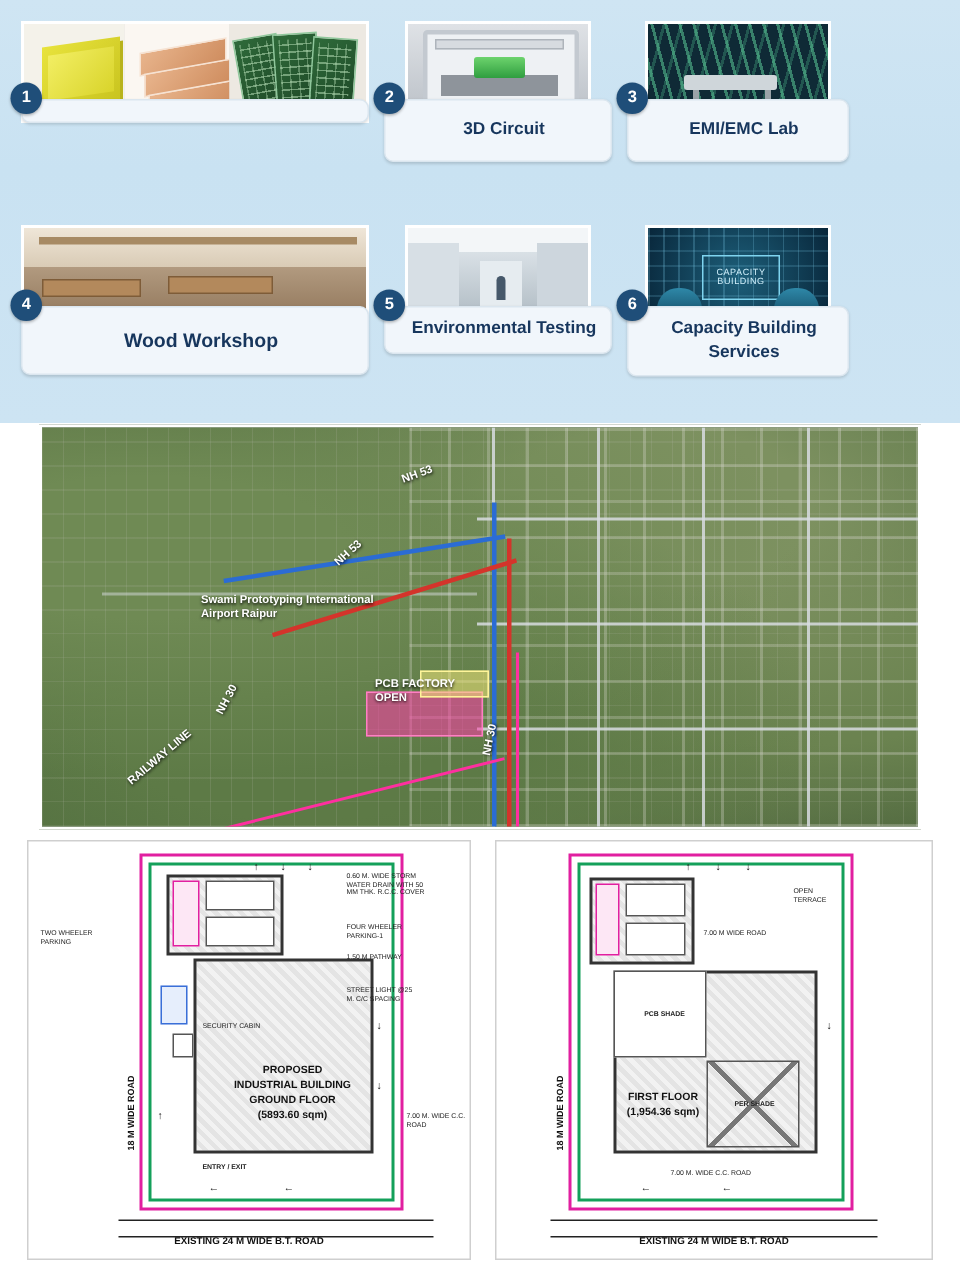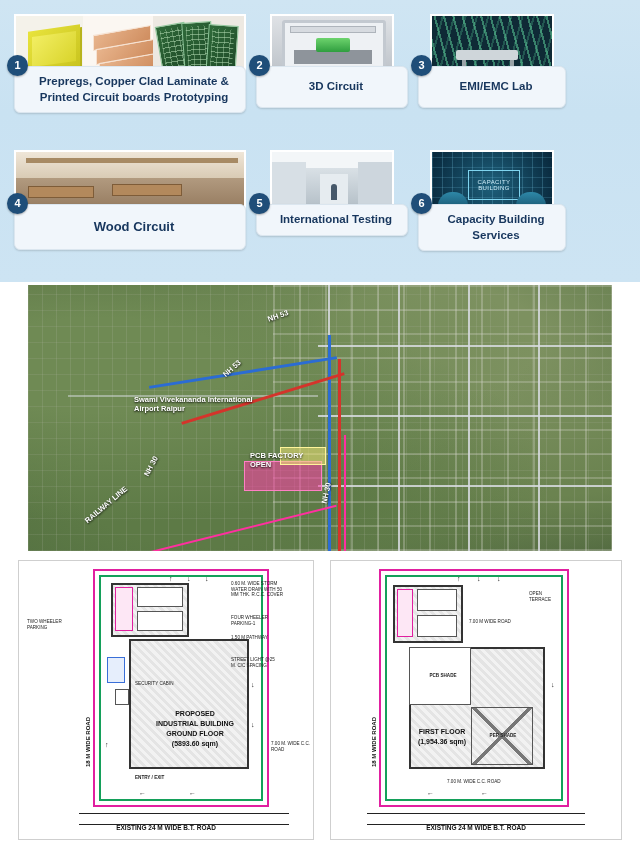--- a/index.html
+++ b/index.html
@@ -259,21 +259,20 @@
             </div>
             <div class="ph-c">
               <div class="pcb-green pg1"></div>
                 <div class="pcb-green pg2"></div>
                 <div class="pcb-green pg3"></div>
             </div>
           </div>
         </div>
         <div class="fac-label">
           <span class="fac-num">1</span>
-          <span>Prepregs, Copper Clad Laminate &amp; Printed Circuit boards Prototyping</span>
         </div>
       </div>
 
       <div class="fac-card c2">
         <div class="fac-photo">
           <div class="ph-3d">
             <div class="pr-frame"></div>
             <div class="pr-arm"></div>
             <div class="pr-bed"></div>
             <div class="pr-obj"></div>
@@ -308,37 +307,37 @@
             <div class="w-wall"></div>
             <div class="w-shelf"></div>
             <div class="w-bench wb1"></div>
             <div class="w-bench wb2"></div>
             <div class="w-bench wb3"></div>
             <div class="w-floor"></div>
           </div>
         </div>
         <div class="fac-label">
           <span class="fac-num">4</span>
-          <span>Wood Circuit</span>
+          <span>Wood Workshop</span>
         </div>
       </div>
 
       <div class="fac-card c5">
         <div class="fac-photo">
           <div class="ph-env">
             <div class="env-ceiling"></div>
             <div class="env-wallL"></div>
             <div class="env-wallR"></div>
             <div class="env-end"></div>
             <div class="env-person"></div>
           </div>
         </div>
         <div class="fac-label">
           <span class="fac-num">5</span>
-          <span>International Testing</span>
+          <span>Environmental Testing</span>
         </div>
       </div>
 
       <div class="fac-card c6">
         <div class="fac-photo">
           <div class="ph-cap">
             <div class="cap-grid"></div>
             <div class="cap-badge">CAPACITY<br>BUILDING</div>
             <div class="cap-hand cap-hl"></div>
             <div class="cap-hand cap-hr"></div>
@@ -369,21 +368,21 @@
     <div class="rd-blue" style="left:120px; top:86px; width:190px; height:3px; transform:rotate(-9deg);"></div>
     <div class="rd-blue" style="left:300px; top:50px; width:3px; height:220px;"></div>
     <div class="rd-red" style="left:150px; top:112px; width:170px; height:3px; transform:rotate(-17deg);"></div>
     <div class="rd-red" style="left:310px; top:74px; width:3px; height:196px;"></div>
     <div class="rd-pink" style="left:62px; top:250px; width:250px; height:2px; transform:rotate(-14deg);"></div>
     <div class="rd-pink" style="left:316px; top:150px; width:2px; height:120px;"></div>
 
     <div class="map-site"></div>
     <div class="map-site2"></div>
 
-    <div class="map-label" style="left:106px; top:110px; width:120px;">Swami Vivekananda International Airport Raipur</div>
+    <div class="map-label" style="left:106px; top:110px; width:120px;">Swami Prototyping International Airport Raipur</div>
     <div class="map-label rot" style="left:240px; top:30px; transform:rotate(-20deg);">NH 53</div>
     <div class="map-label rot" style="left:196px; top:86px; transform:rotate(-42deg);">NH 53</div>
     <div class="map-label rot" style="left:118px; top:186px; transform:rotate(-62deg);">NH 30</div>
     <div class="map-label rot" style="left:296px; top:214px; transform:rotate(-78deg);">NH 30</div>
     <div class="map-label rot" style="left:58px; top:232px; transform:rotate(-40deg);">RAILWAY LINE</div>
     <div class="map-label" style="left:222px; top:166px; width:64px;">PCB FACTORY OPEN</div>
   </div>
 
   <div class="plans">
 

